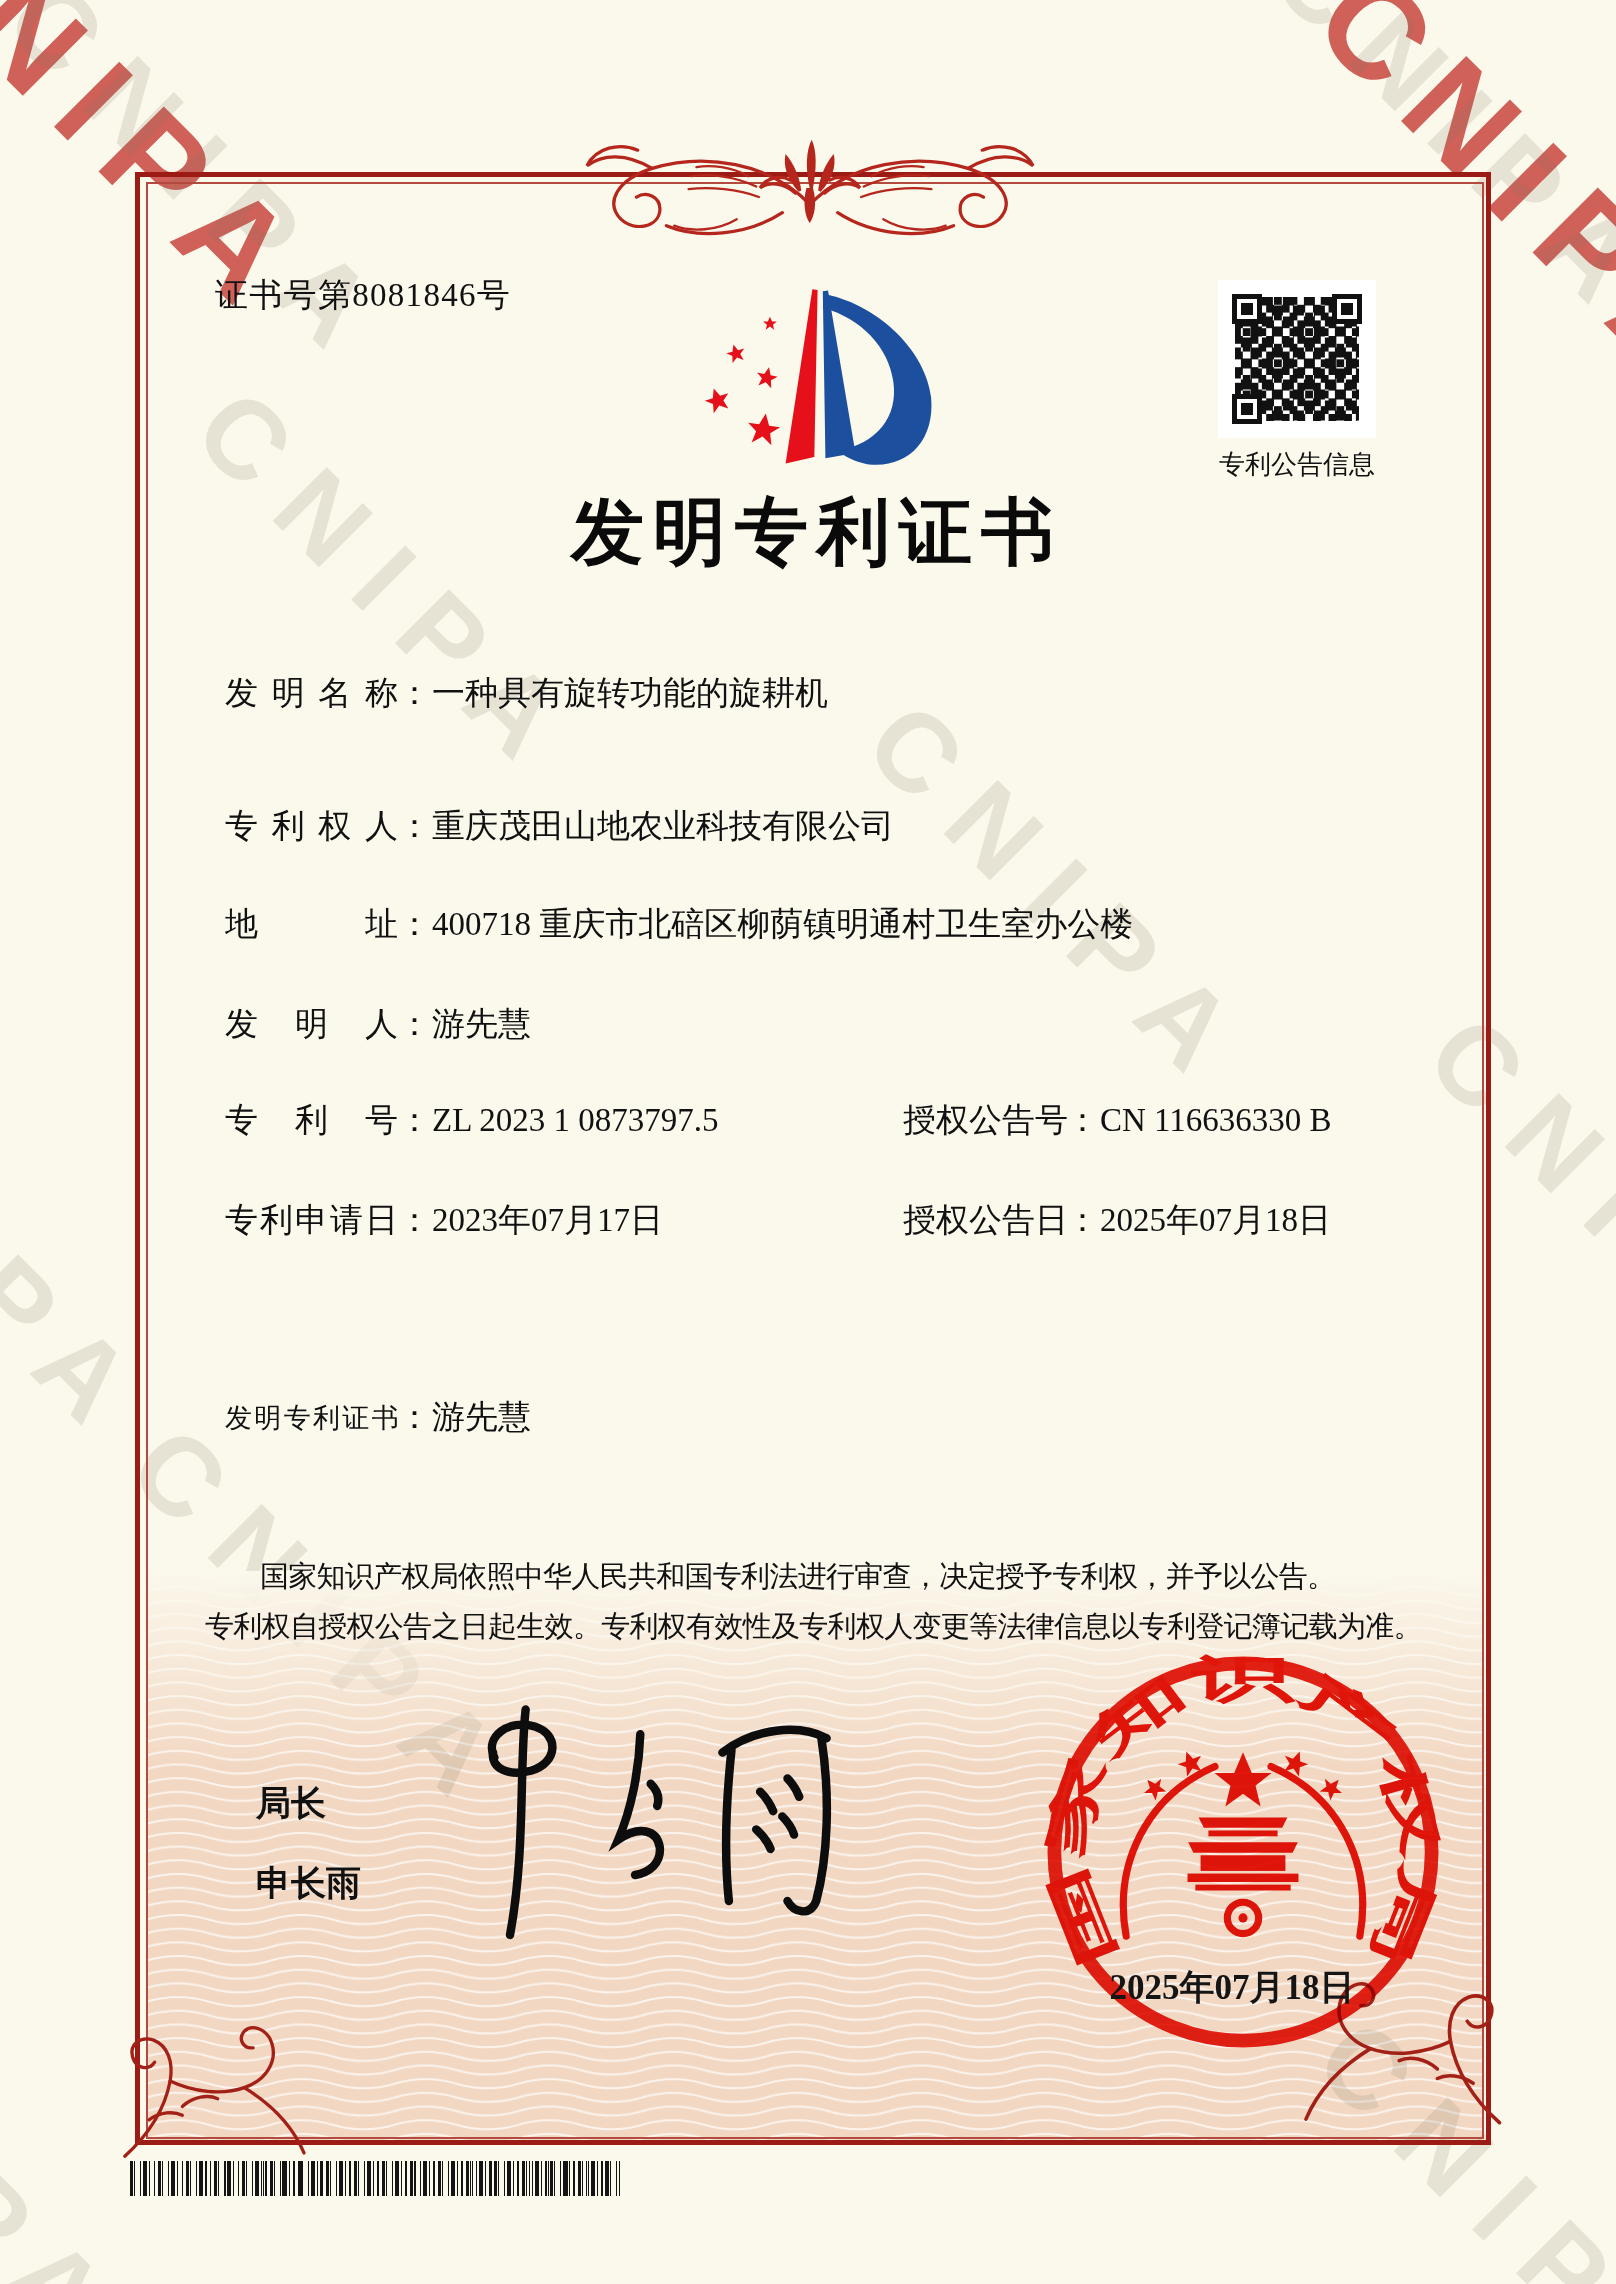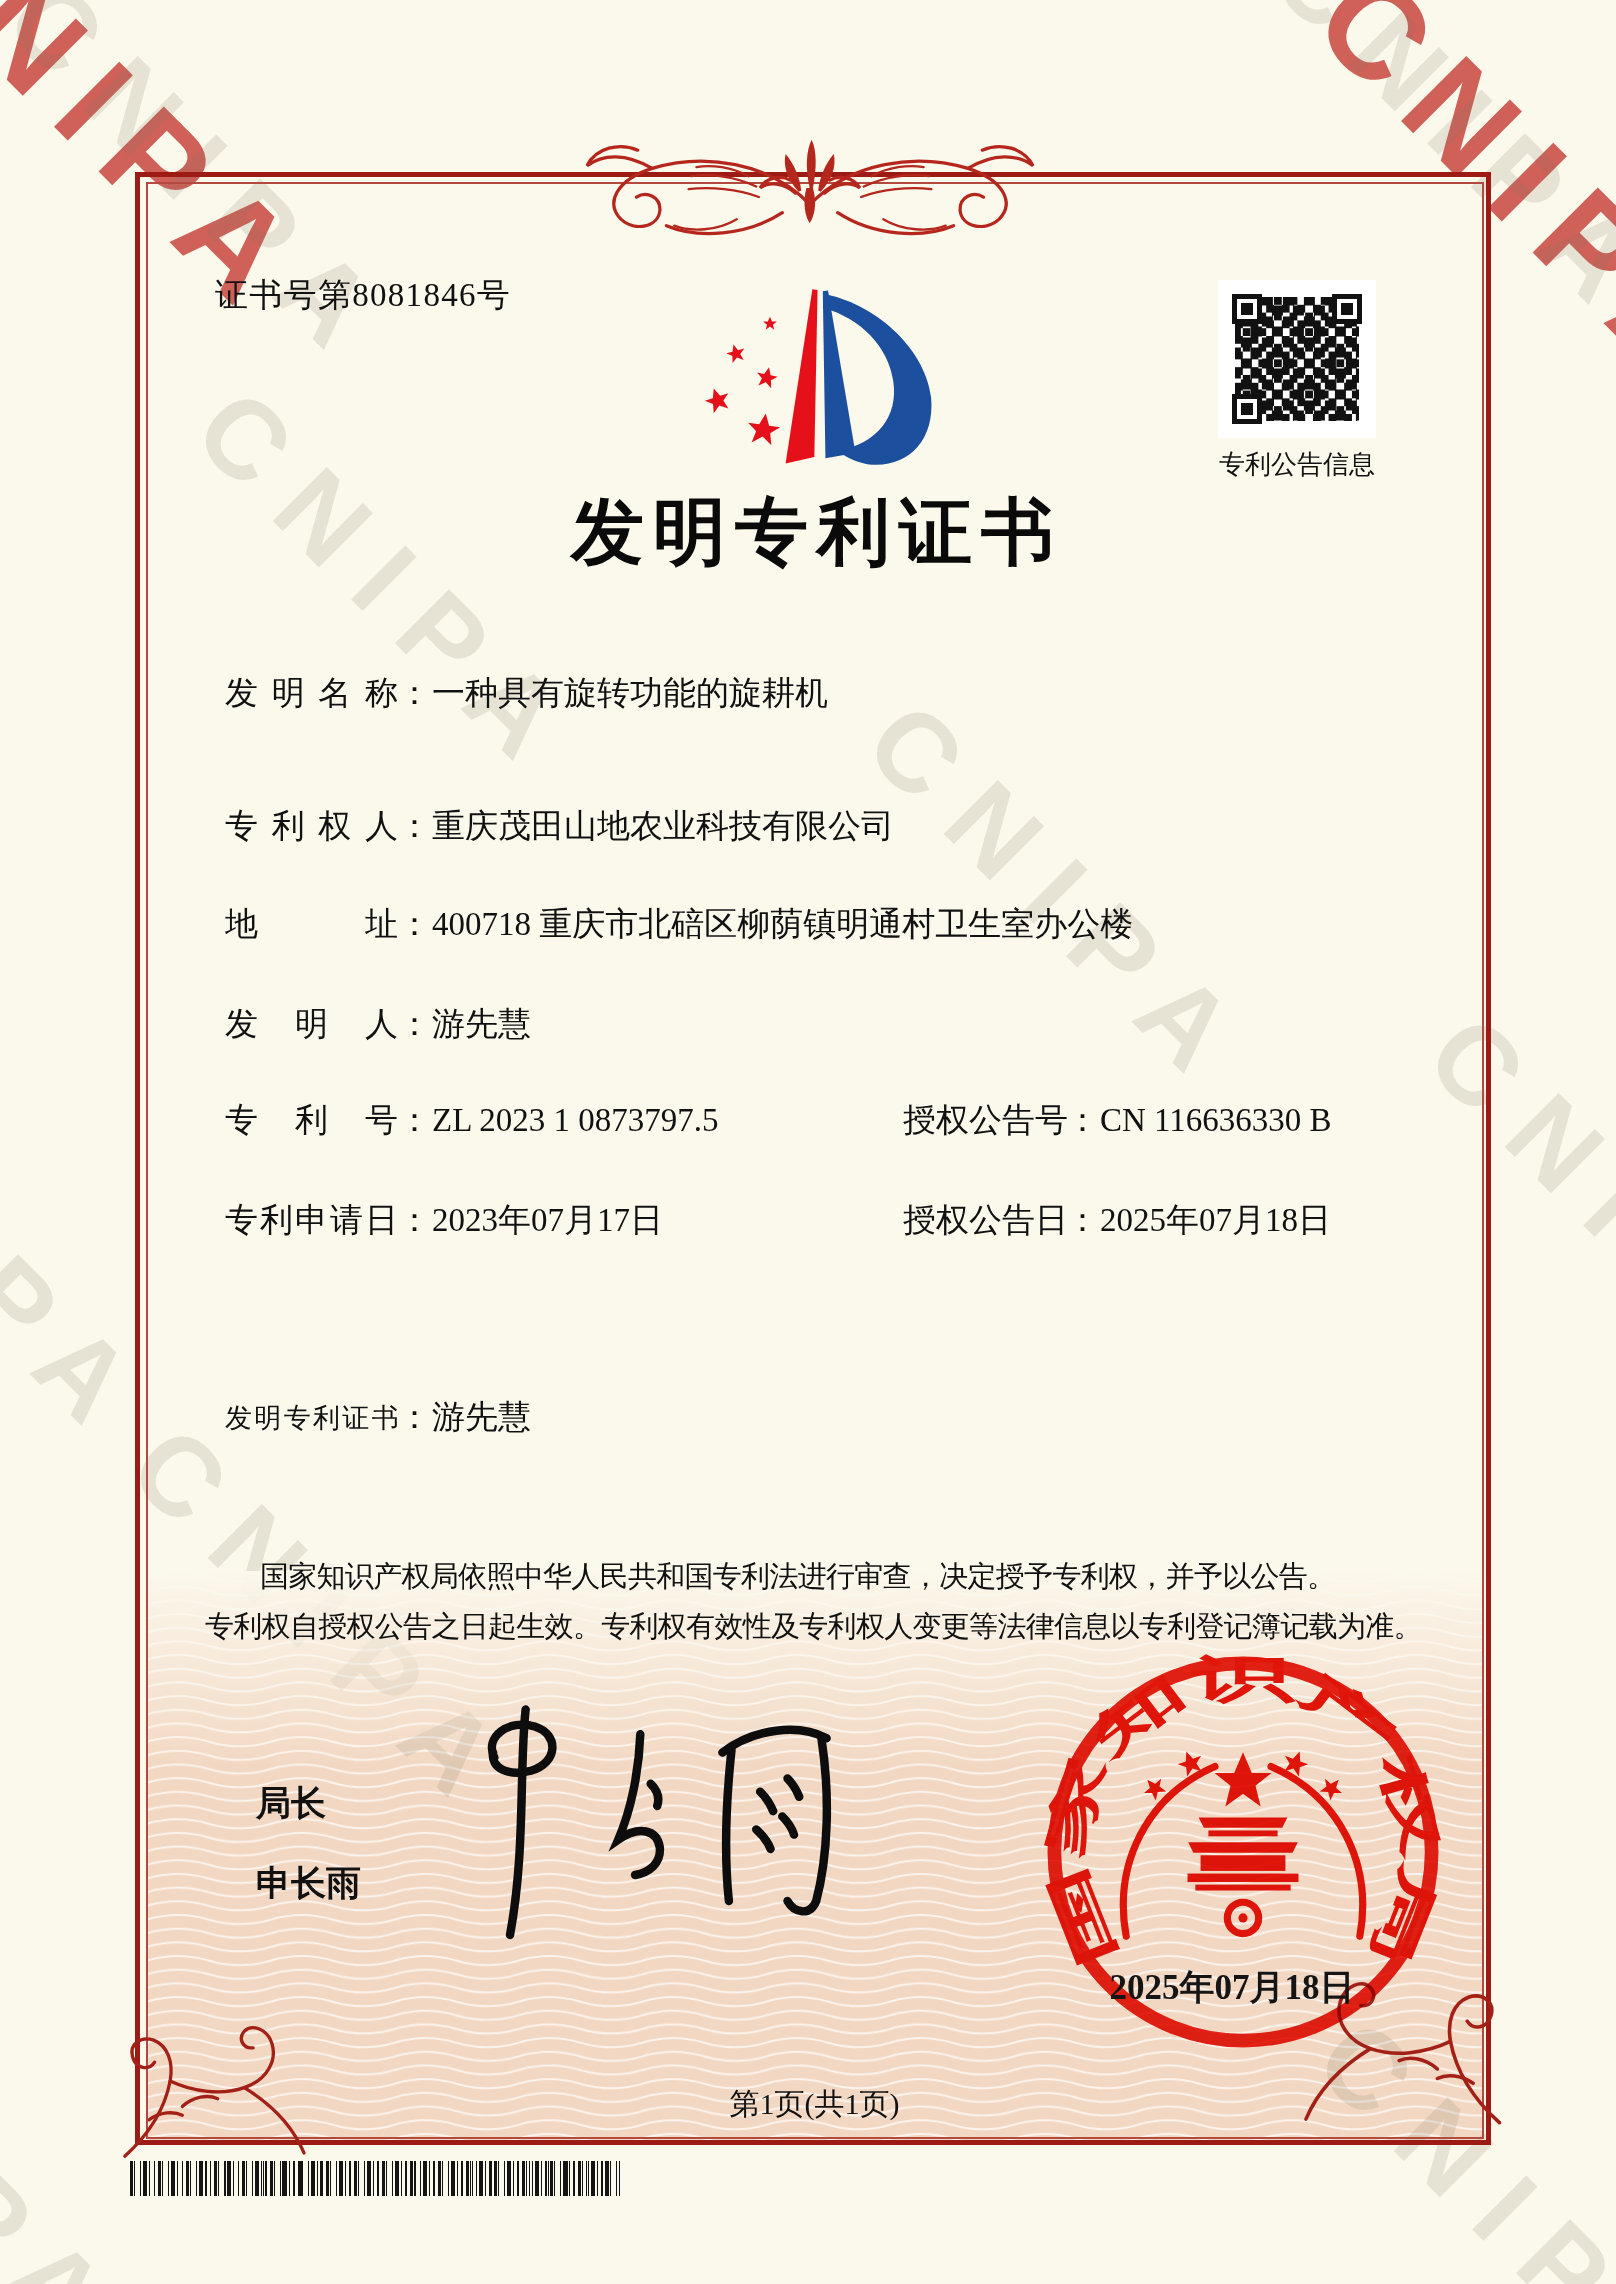--- a/index.html
+++ b/index.html
@@ -241,17 +241,16 @@
     </g>
     <g stroke="#e8170b" fill="none" stroke-width="11" stroke-linecap="round">
       <circle cx="311" cy="412" r="24"></circle>
       <path d="M132,440 C112,330 163,226 268,180"></path>
       <path d="M490,440 C510,330 459,226 354,180"></path>
     </g>
     <circle cx="311" cy="412" r="7" fill="#e8170b"></circle>
   </svg>
   <div class="sealdate">2025年07月18日</div>
 
-  <div class="pageinfo">第1页(共1页)</div>
   <div class="barcode"></div>
 
 </div>
 
 
 </body></html>

